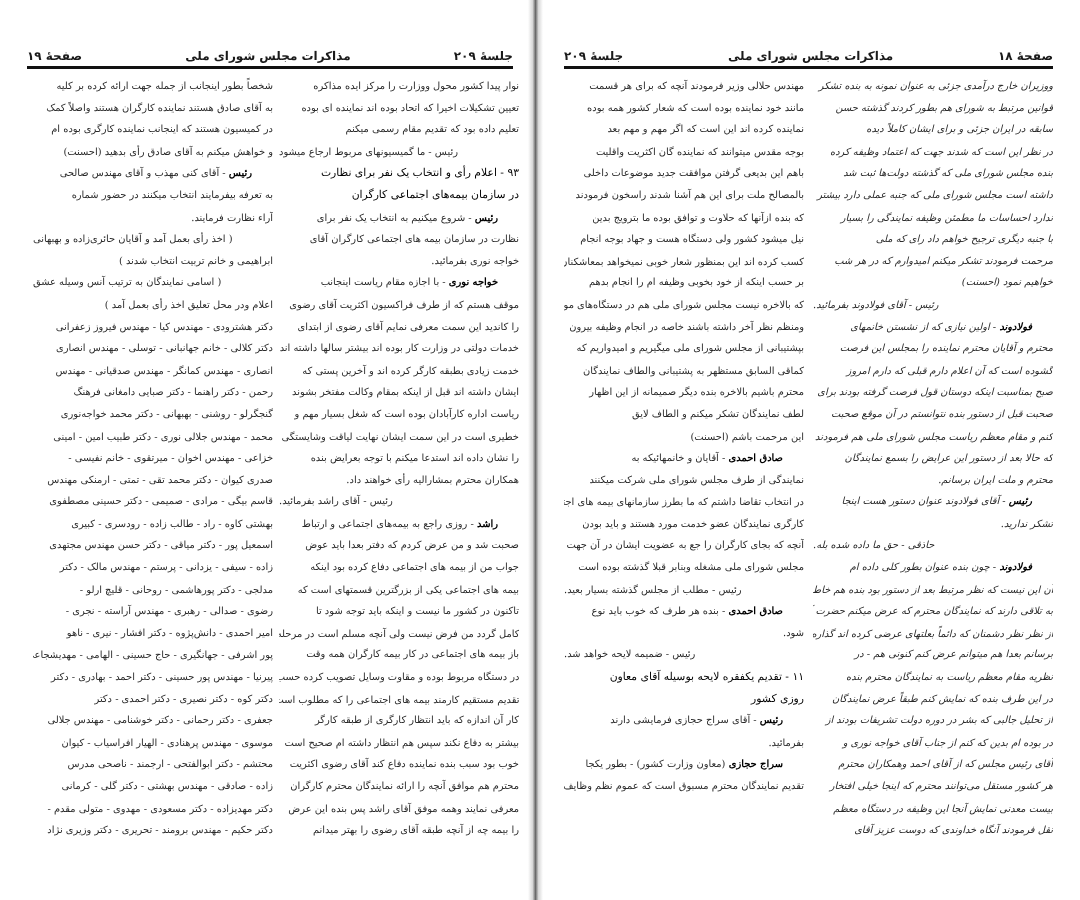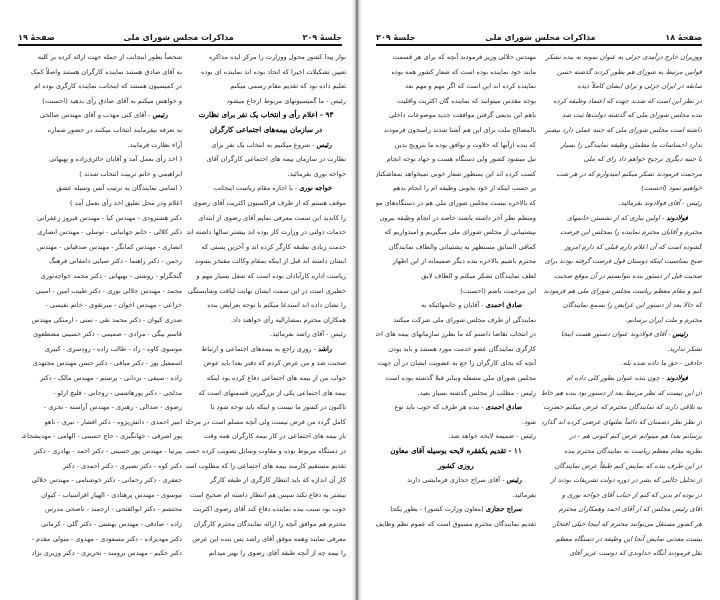--- a/index.html
+++ b/index.html
@@ -26,23 +26,23 @@
     position:absolute; top:50px; width:160px; direction:rtl; text-align:justify;
     font-family:"DejaVu Serif", serif; font-size:6.6px; line-height:14.6px; color:#2a2a2a;
   }
   .page.left .col.c1 { left:186px; }
   .page.left .col.c2 { left:22px; }
   .page.right .col.c1 { left:14px; }
   .page.right .col.c2 { left:180px;font-style:italic; }
   .line { white-space:nowrap; overflow:hidden; height:14.6px; }
   .speaker { font-weight:bold; color:#000; }
   .heading {
-    font-weight:bold; font-size:7.2px; text-align:center; color:#000; white-space:nowrap;
-  }
-  .center { text-align:right; }
+    font-weight:normal; font-size:7.2px; color:#000; white-space:nowrap;
+  }
+  .center { text-align:left; }
   .indent { padding-right:14px; }
 </style>
 </head>
 <body>
 
 <div class="spread">
 
   <div class="page left">
     <div class="header">
       <span>جلسهٔ ۲۰۹</span>
@@ -100,21 +100,21 @@
         <div class="line">اعلام ودر محل تعلیق اخذ رأی بعمل آمد )</div>
         <div class="line">دکتر هشترودی - مهندس کیا - مهندس فیروز زعفرانی</div>
         <div class="line">دکتر کلالی - خانم جهانبانی - توسلی - مهندس انصاری</div>
         <div class="line">انصاری - مهندس کمانگر - مهندس صدقیانی - مهندس</div>
         <div class="line">رحمن - دکتر راهنما - دکتر صبایی دامغانی فرهنگ</div>
         <div class="line">گنجگرلو - روشنی - بهبهانی - دکتر محمد خواجه‌نوری</div>
         <div class="line">محمد - مهندس جلالی نوری - دکتر طبیب امین - امینی</div>
         <div class="line">خزاعی - مهندس اخوان - میرتقوی - خانم نفیسی -</div>
         <div class="line">صدری کیوان - دکتر محمد تقی - تمتی - ارمنکی مهندس</div>
         <div class="line">قاسم بیگی - مرادی - صمیمی - دکتر حسینی مصطفوی</div>
-        <div class="line">موسوی کاوه - راد - طالب زاده - رودسری - کبیری</div>
+        <div class="line">بهشتی کاوه - راد - طالب زاده - رودسری - کبیری</div>
         <div class="line">اسمعیل پور - دکتر میاقی - دکتر حسن مهندس مجتهدی</div>
         <div class="line">زاده - سیفی - یزدانی - پرستم - مهندس مالک - دکتر</div>
         <div class="line">مدلجی - دکتر پورهاشمی - روحانی - قلیچ ارلو -</div>
         <div class="line">رضوی - صدالی - رهبری - مهندس آراسته - نجری -</div>
         <div class="line">امیر احمدی - دانش‌پژوه - دکتر افشار - نیری - ناهو</div>
         <div class="line">پور اشرفی - جهانگیری - حاج حسینی - الهامی - مهدیشجاعی</div>
         <div class="line">پیرنیا - مهندس پور حسینی - دکتر احمد - بهادری - دکتر</div>
         <div class="line">دکتر کوه - دکتر نصیری - دکتر احمدی - دکتر</div>
         <div class="line">جعفری - دکتر رحمانی - دکتر خوشنامی - مهندس جلالی</div>
         <div class="line">موسوی - مهندس پرهنادی - الهیار افراسیاب - کیوان</div>

